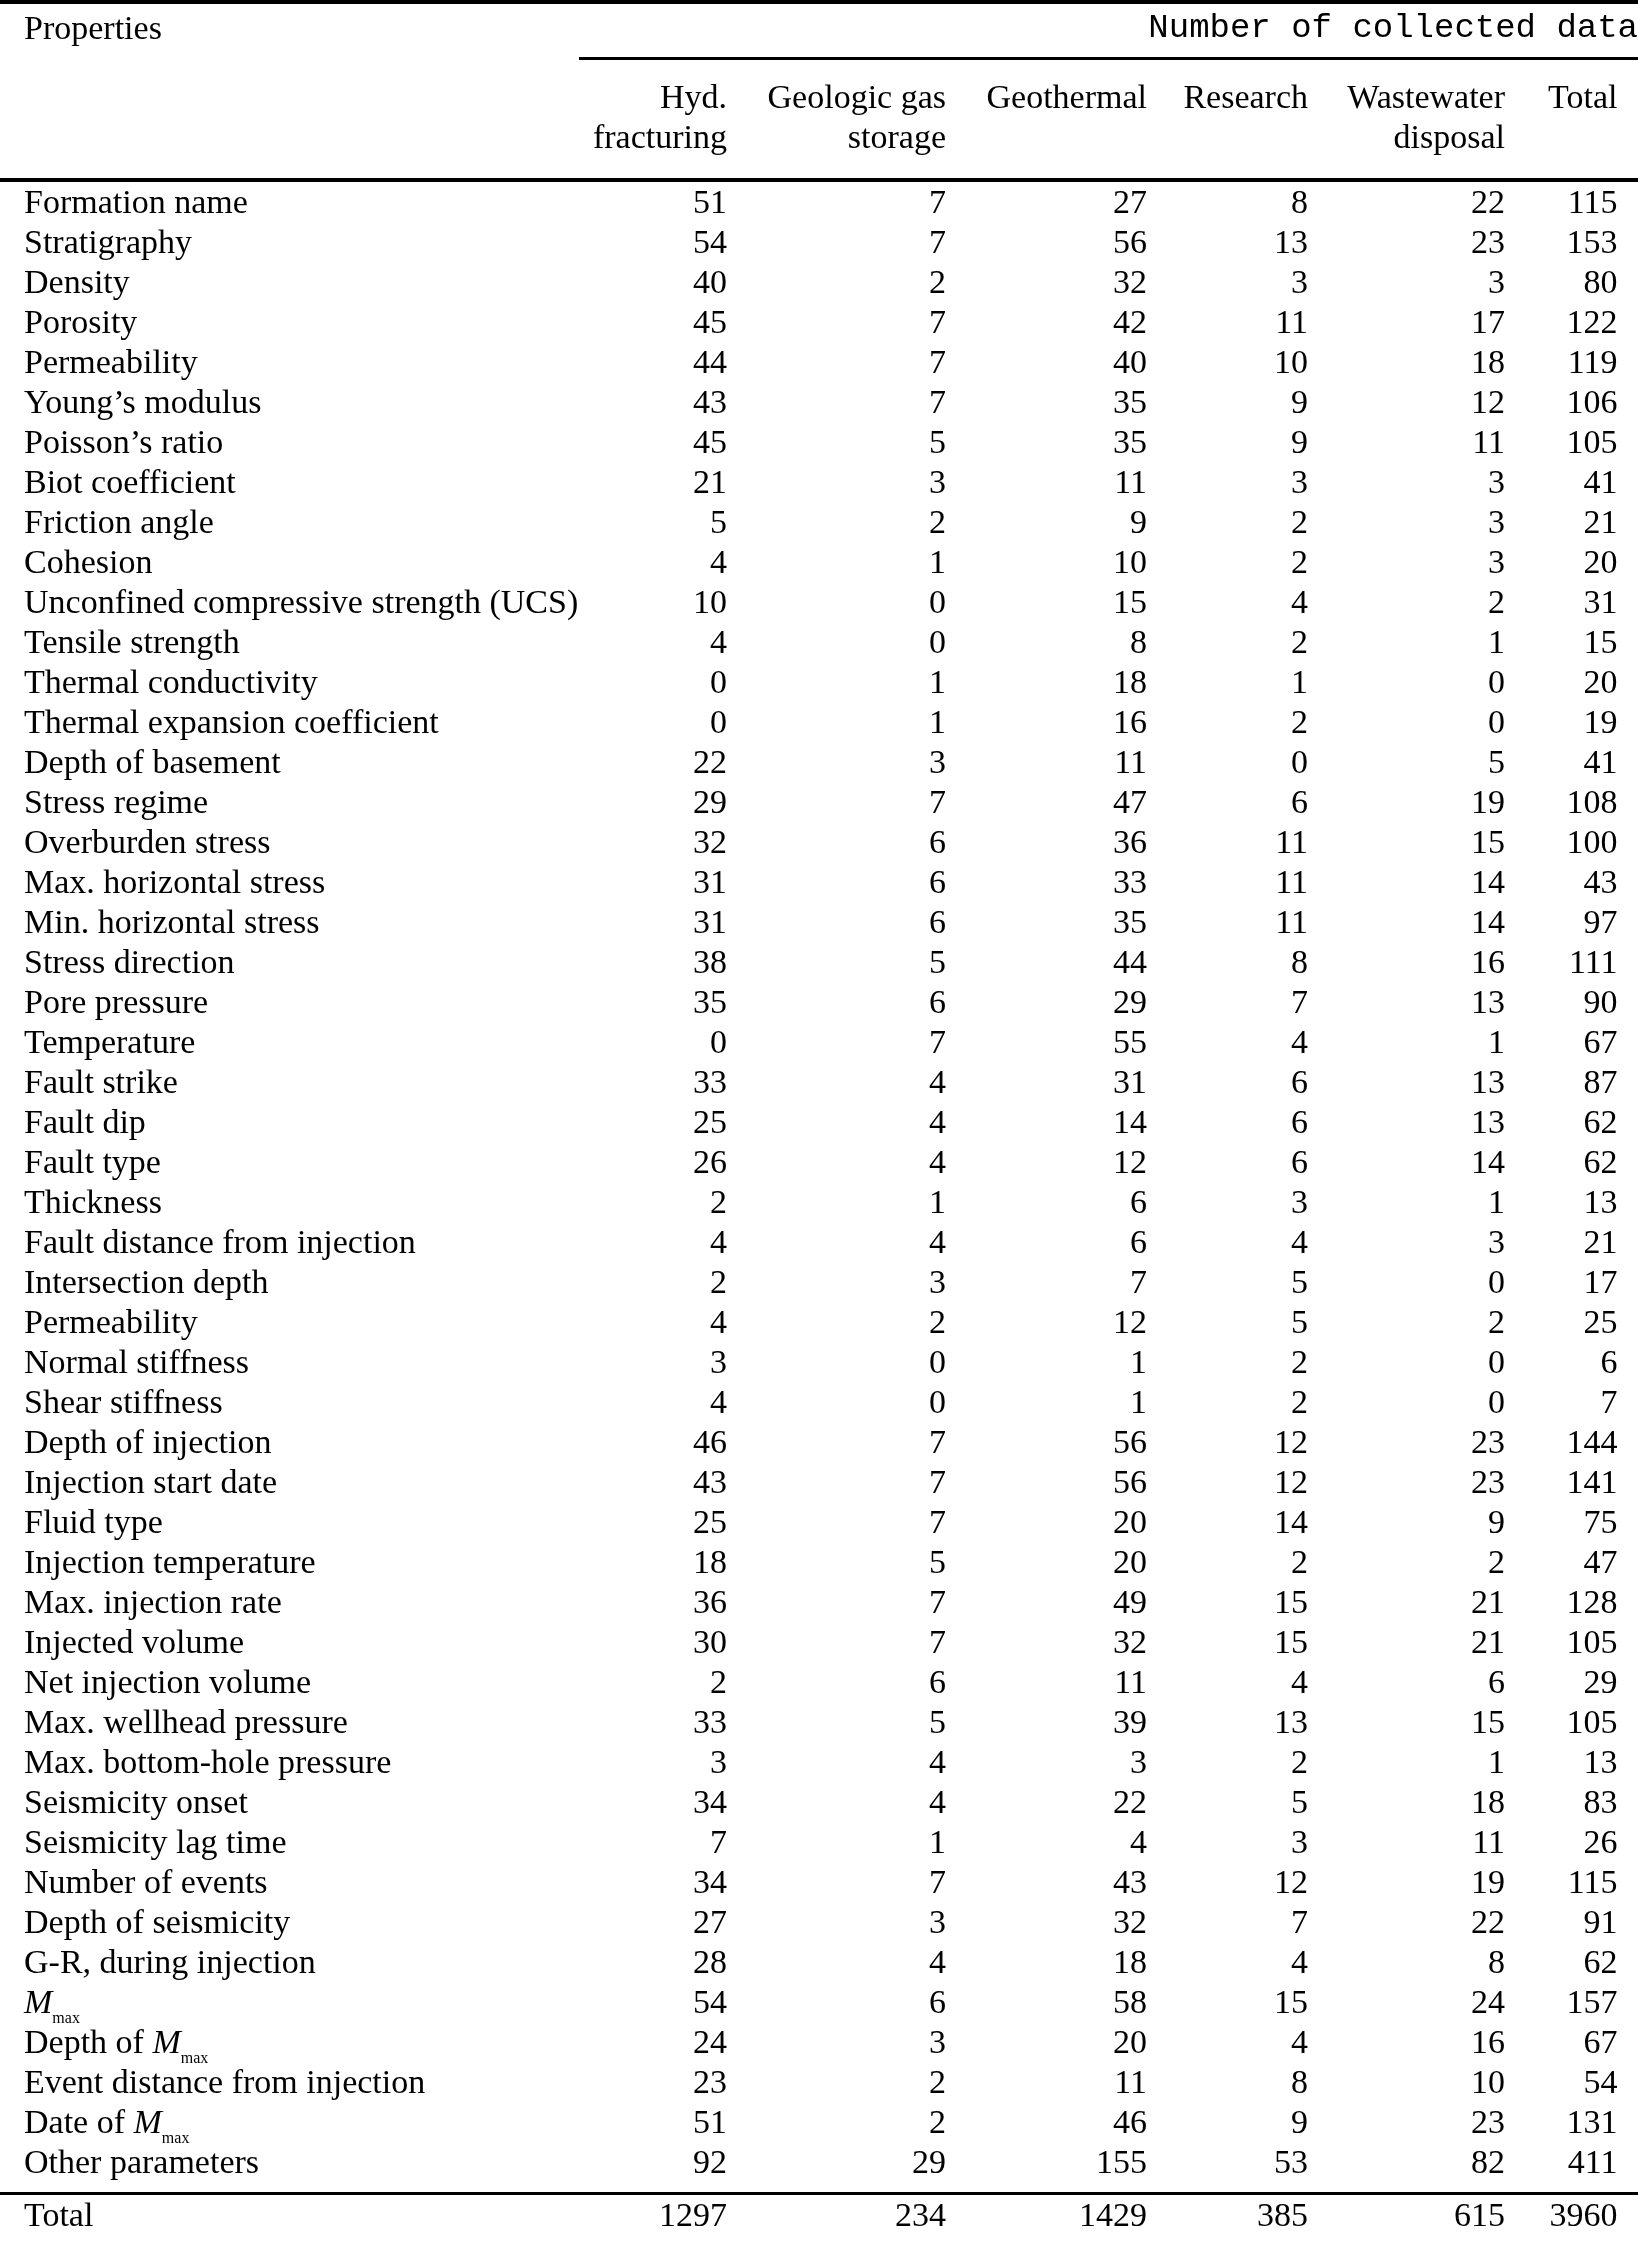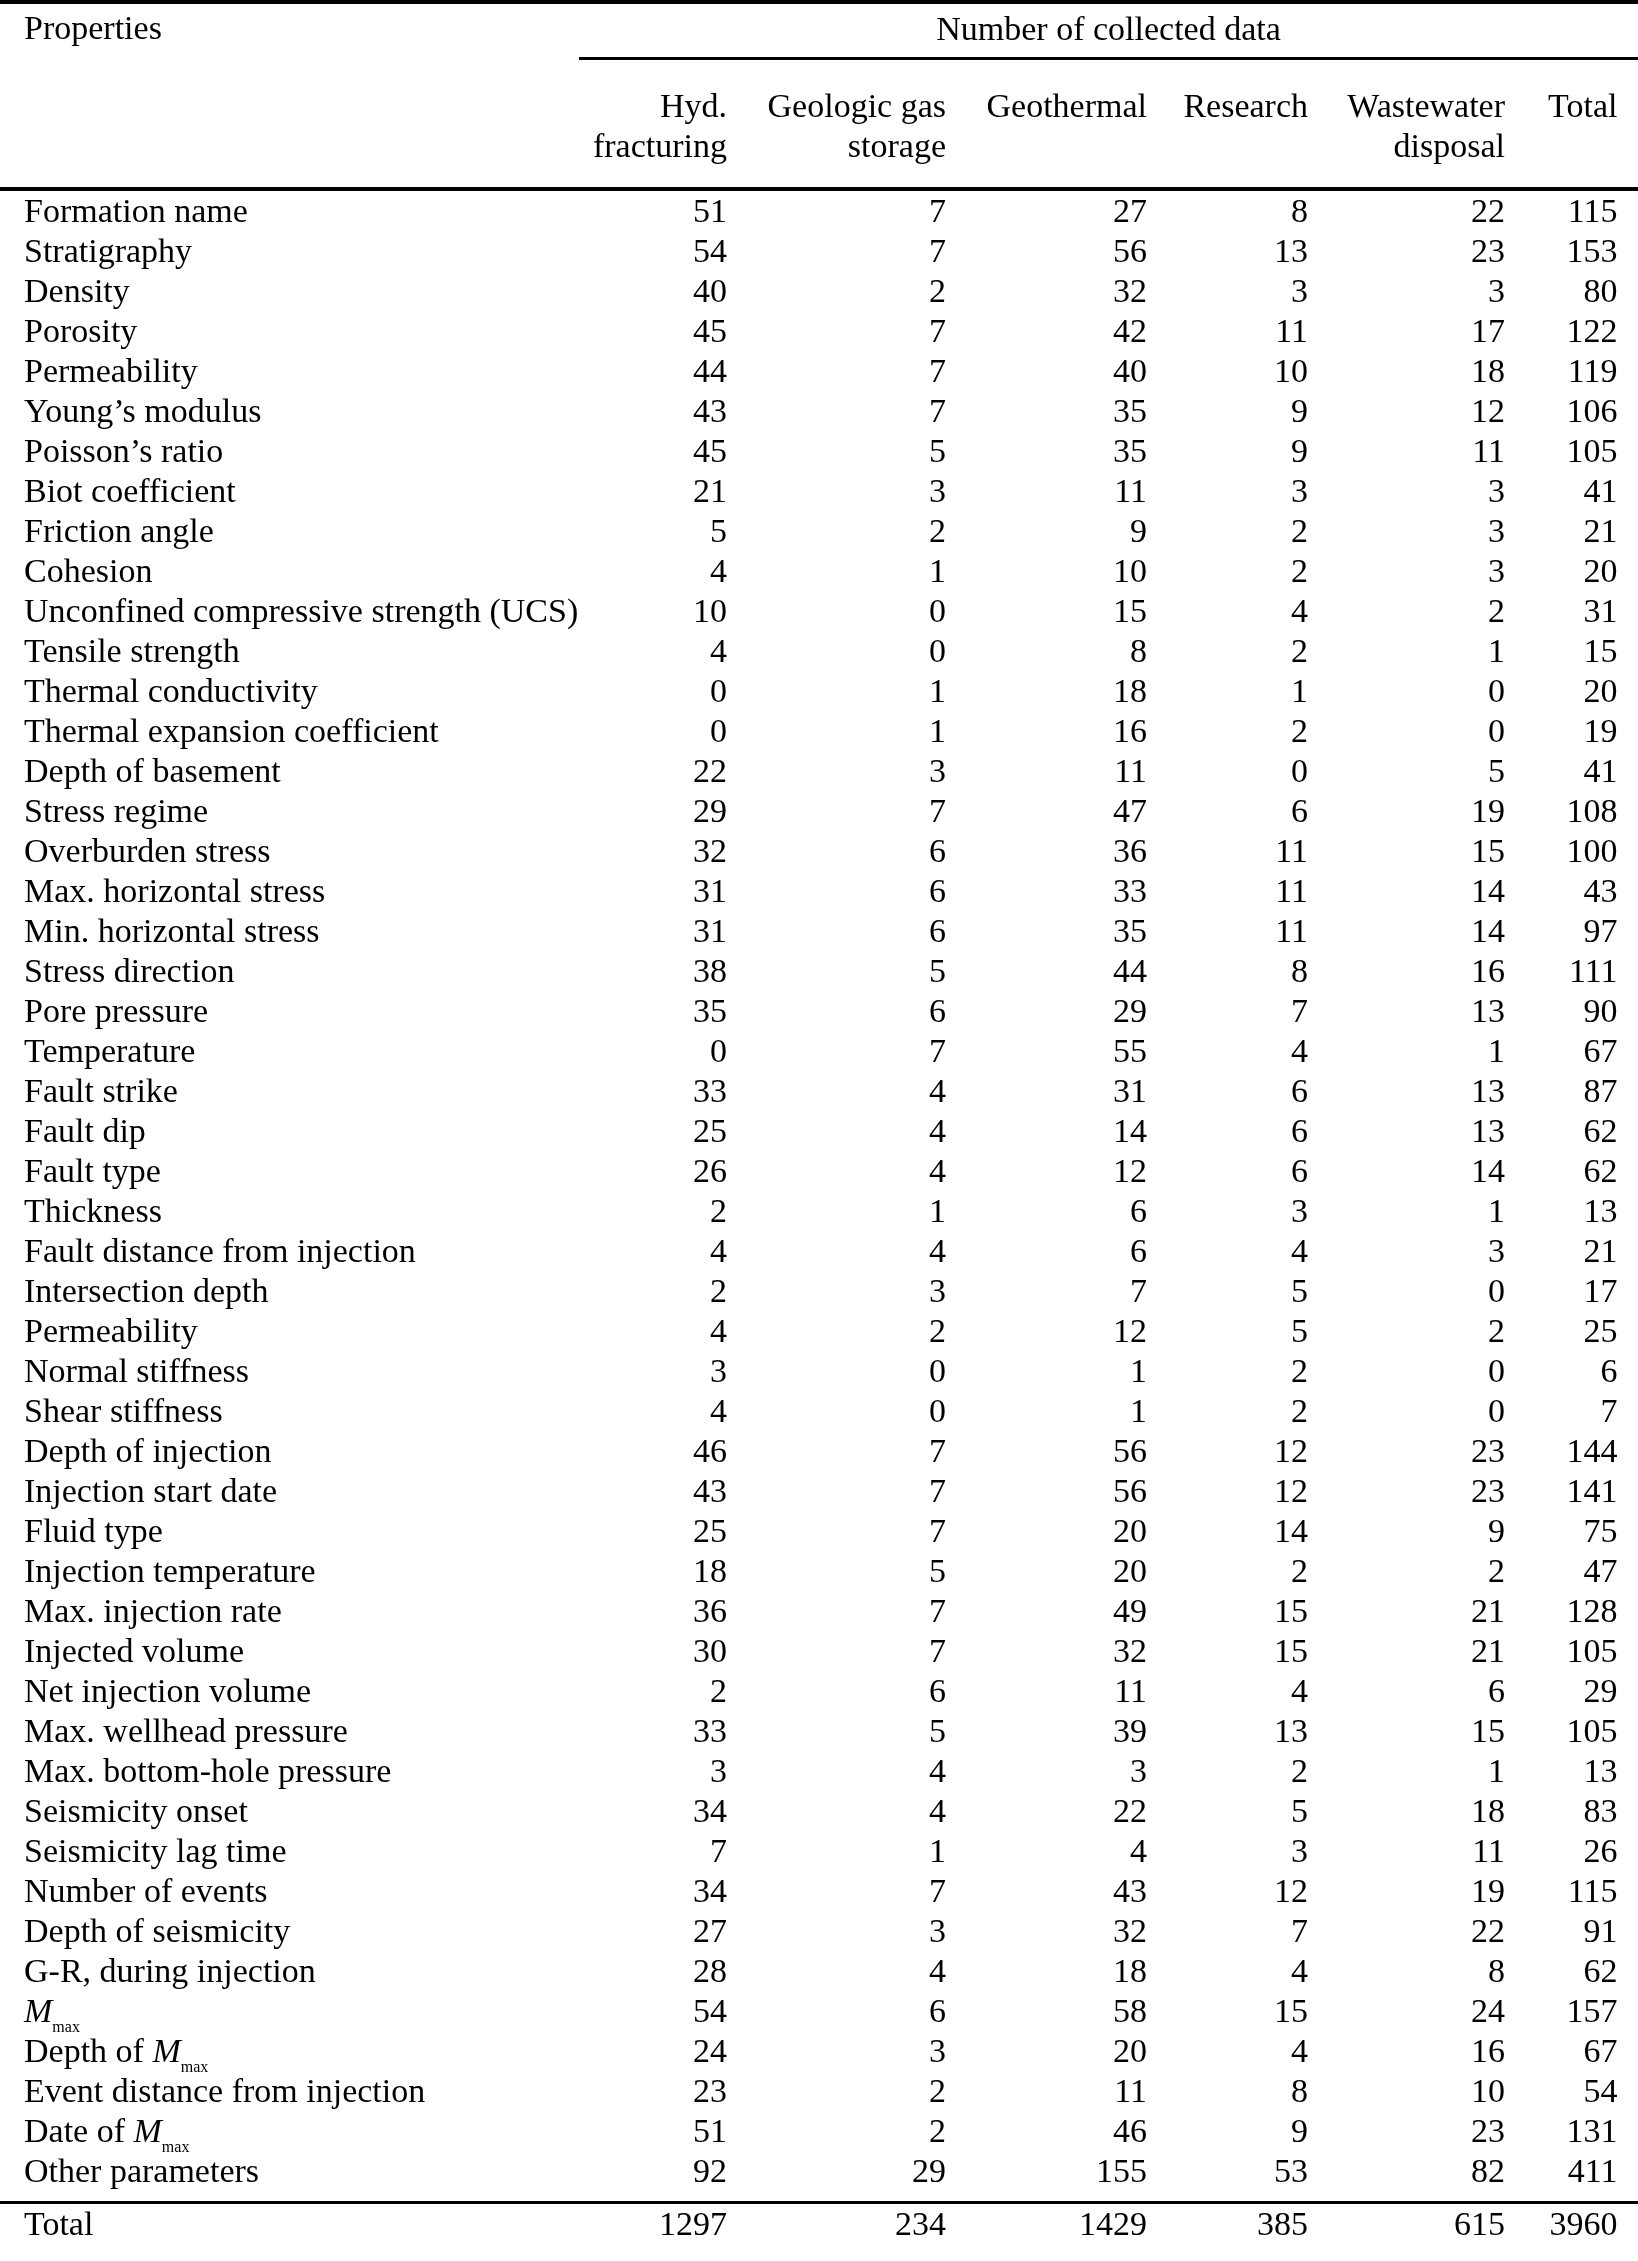--- a/index.html
+++ b/index.html
@@ -38,26 +38,27 @@
   th.props-head {
     text-align: left;
     padding-left: 24px;
     line-height: 48px;
     vertical-align: top;
   }
   th.group-head { padding: 0; vertical-align: top; }
   th.group-head .span-line {
     height: 53px;
     line-height: 49px;
-    text-align: center;
+    text-align: right;
     border-bottom: 3.2px solid #000;
+    font-family: Liberation Mono, monospace;
   }
   tr.h2 th {
     height: 101px;
-    padding-top: 26px;
+    padding-top: 17px;
     line-height: 40px;
     text-align: right;
   }
   thead th { border-bottom: 0; }
   thead tr.h2 th, thead th.props-head { border-bottom: 4px solid #000; }
 
   tbody td {
     height: 40px;
     line-height: 40px;
   }

